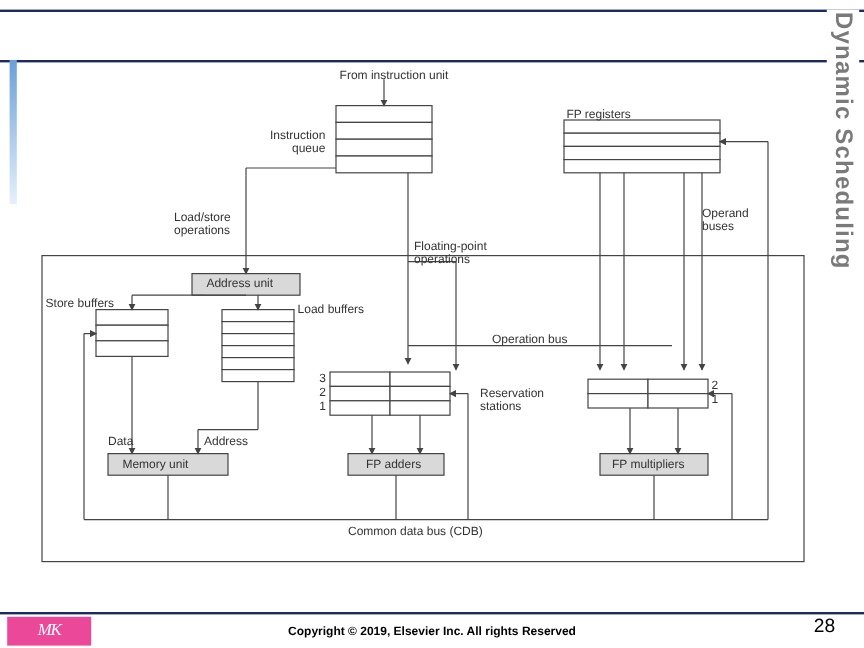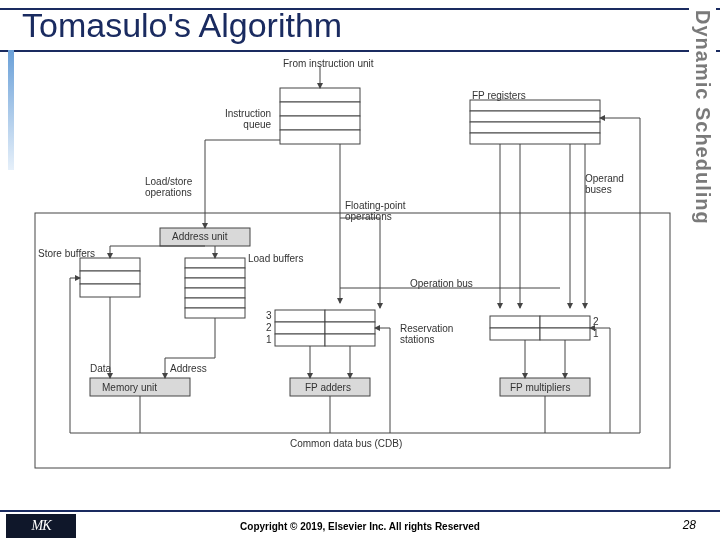--- a/index.html
+++ b/index.html
@@ -76,21 +76,21 @@
     right: 0;
     height: 30px;
     border-top: 2px solid #1a2b60;
   }
   .logo {
     position: absolute;
     bottom: 2px;
     left: 6px;
     width: 70px;
     height: 24px;
-    background: #0f172a;
+    background: #ec4899;
     color: #fff;
     font-size: 14px;
     font-style: italic;
     font-family: Georgia, serif;
     display: flex;
     align-items: center;
     justify-content: center;
     letter-spacing: -1px;
   }
   .copyright {
@@ -100,34 +100,32 @@
     right: 0;
     text-align: center;
     font-size: 10px;
     font-weight: bold;
     color: #000;
   }
   .pagenum {
     position: absolute;
     bottom: 8px;
     right: 24px;
-    font-size: 12px;
+    font-size: 16px;
     color: #000;
-    font-style: italic;
   }
   svg .box { fill: #fff; stroke: #444; stroke-width: 1; }
   svg .sbox { fill: #d9d9d9; stroke: #444; stroke-width: 1; }
   svg .wire { stroke: #444; stroke-width: 1; fill: none; }
 </style>
 </head>
 <body>
 
 <div class="slide">
   <div class="title-bar"></div>
-  <div class="title-text">Tomasulo's Algorithm</div>
   <div class="sidebar-label">Dynamic Scheduling</div>
   <div class="left-accent"></div>
 
   <div class="diagram">
     <svg width="650" height="420">
       <defs>
         <marker id="ah" markerWidth="6" markerHeight="6" refX="5" refY="3" orient="auto">
           <path d="M0,0 L6,3 L0,6 Z" fill="#444"></path>
         </marker>
       </defs>

